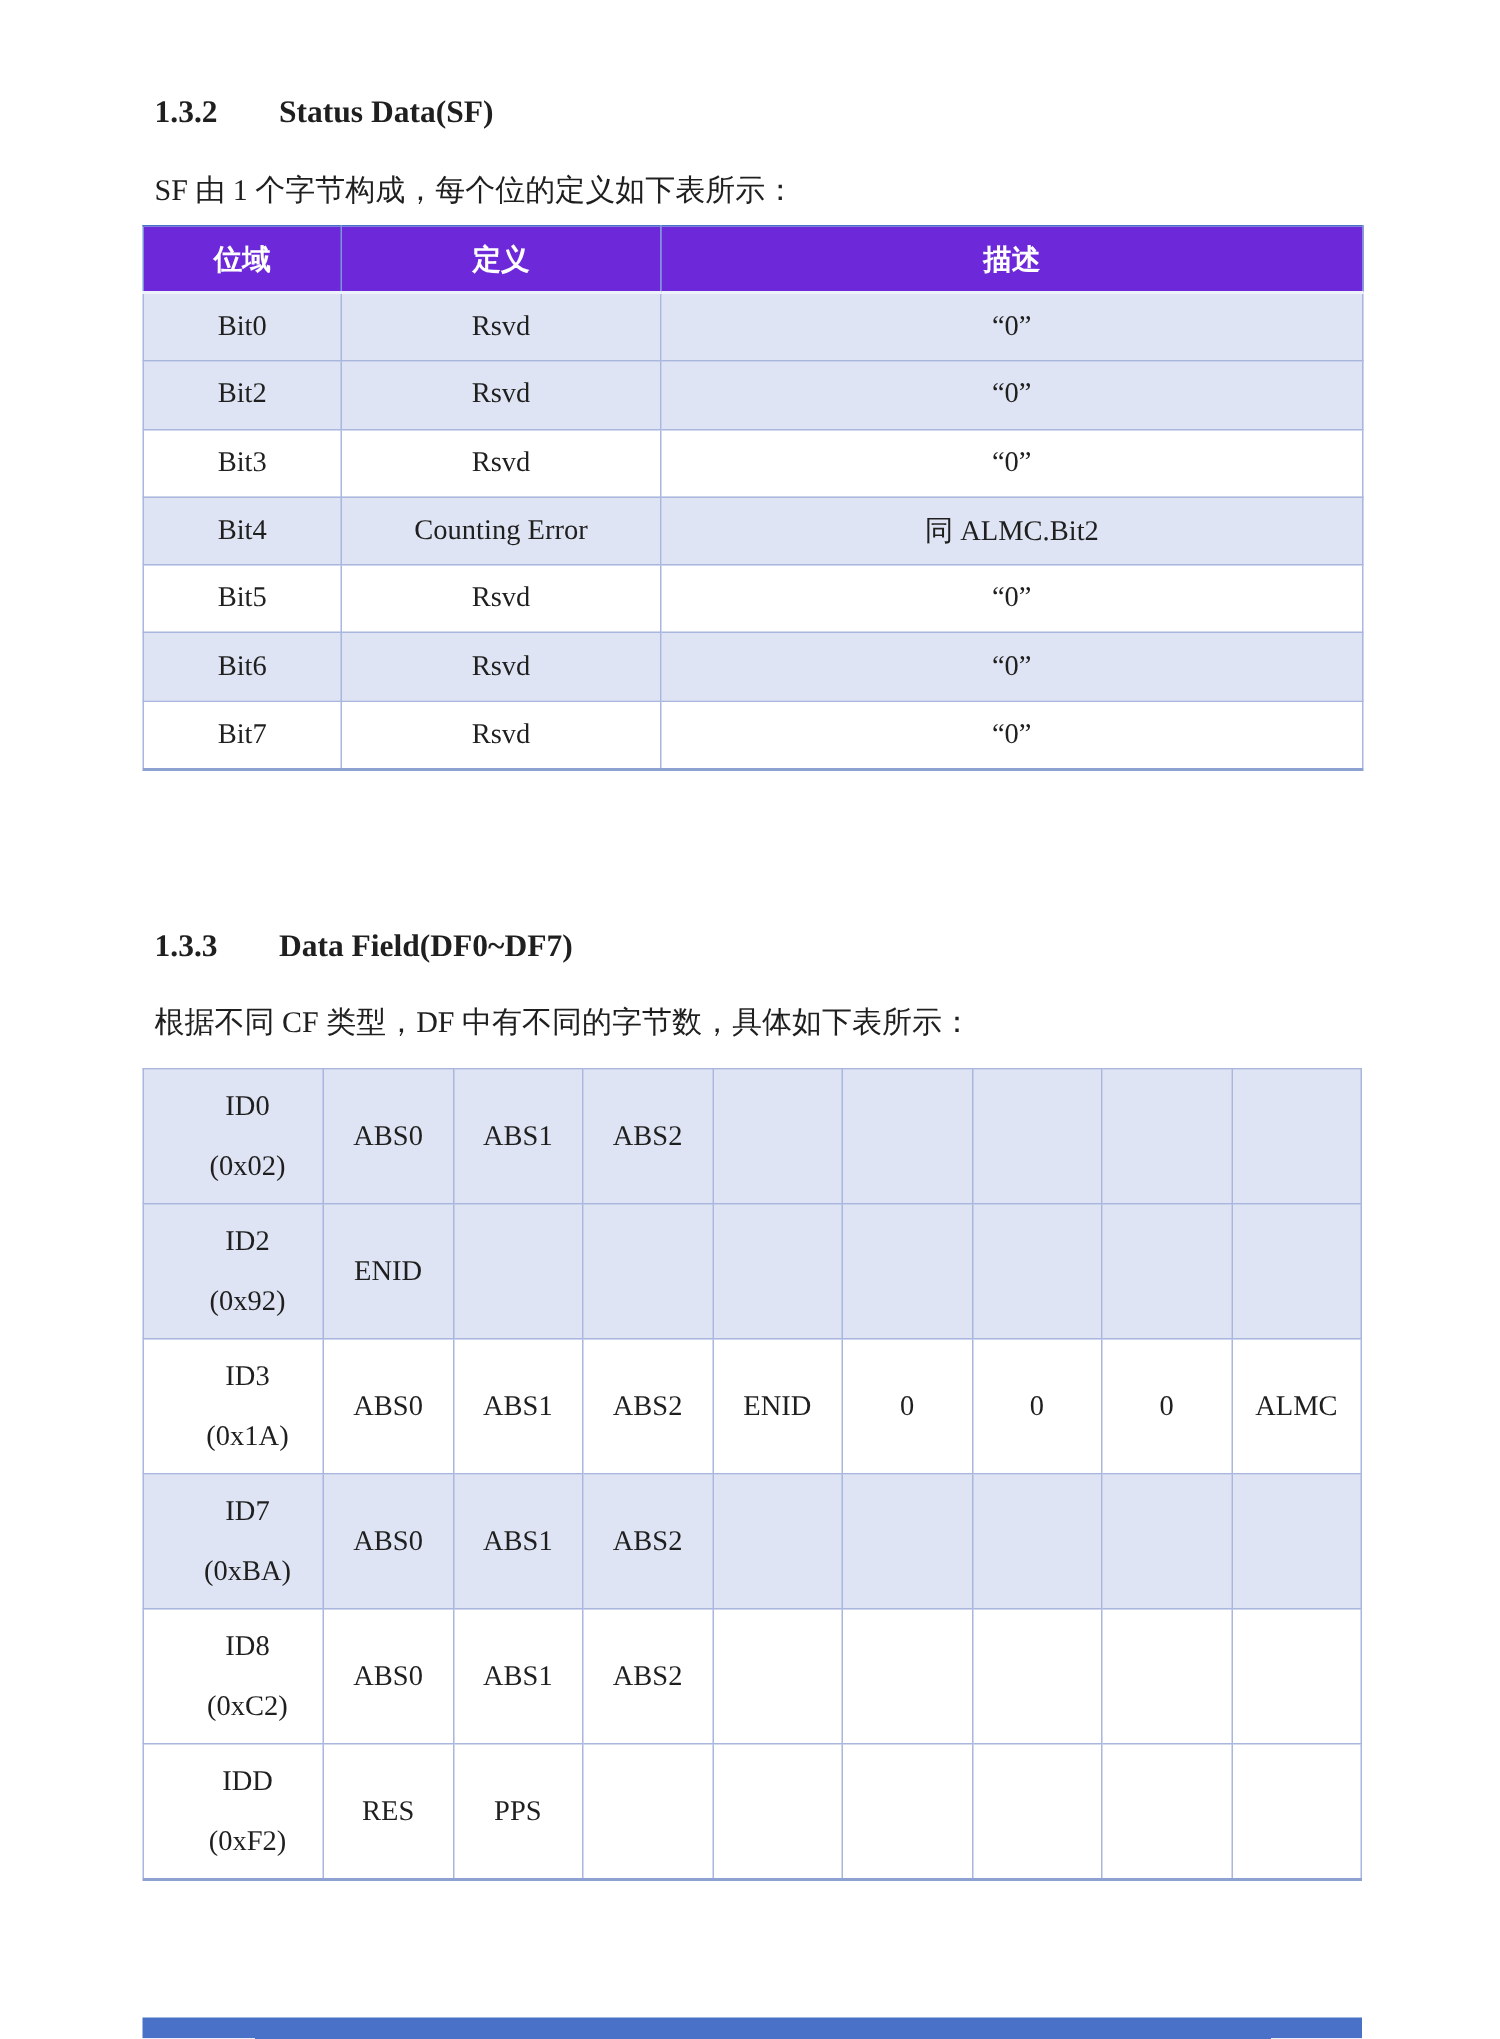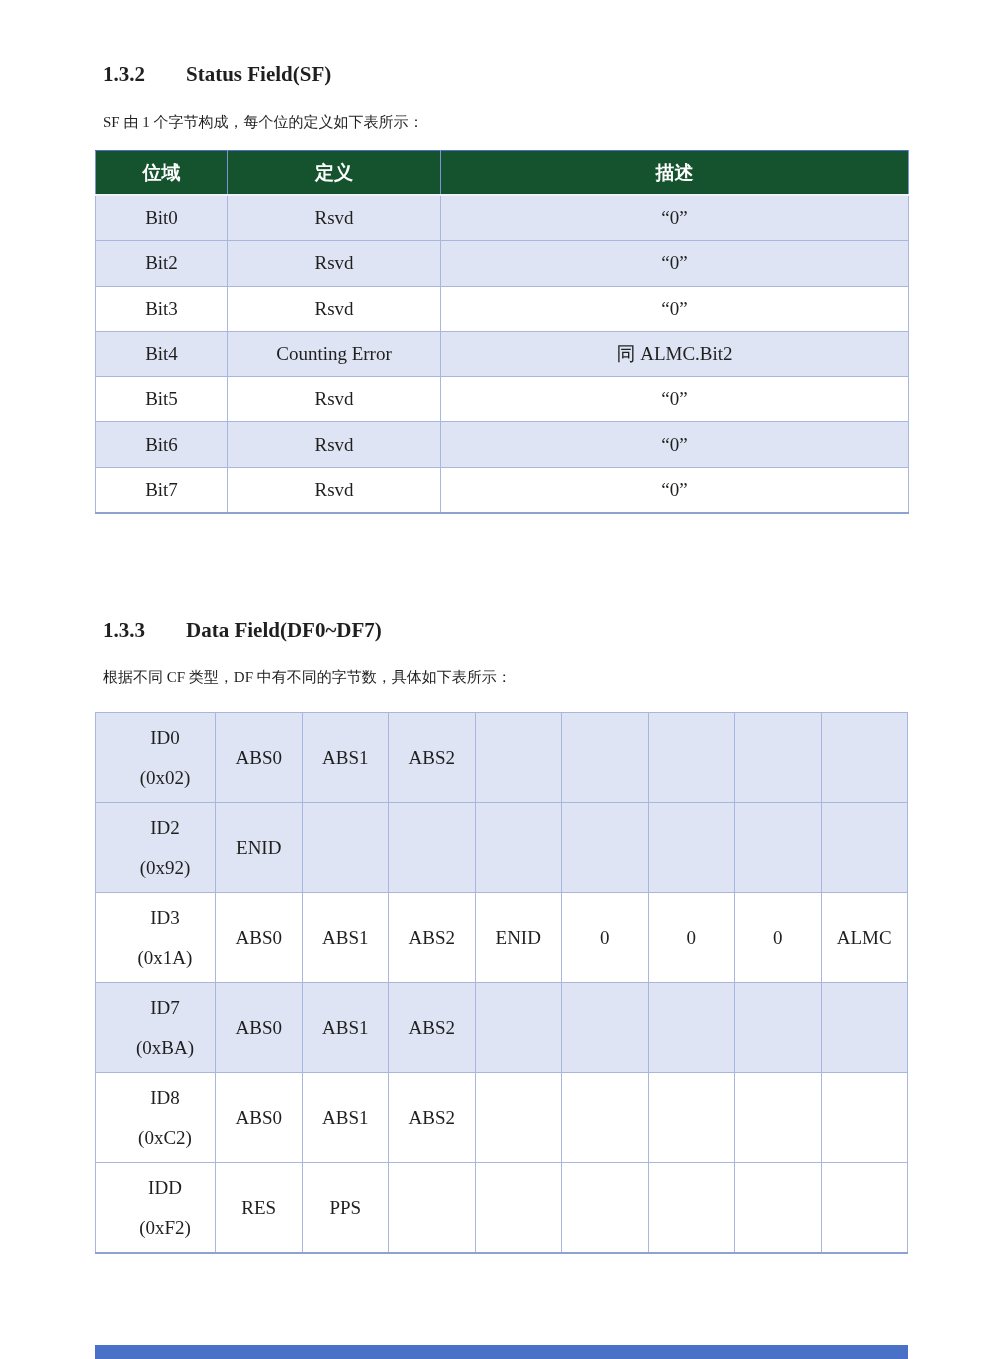--- a/index.html
+++ b/index.html
@@ -18,39 +18,39 @@
     font-weight: bold;
     font-size: 21px;
     white-space: nowrap;
   }
   .heading .num { display: inline-block; width: 83px; }
   .h-sf { top: 62px; }
   .h-df { top: 618px; }
   .intro {
     position: absolute;
     left: 103px;
-    font-size: 15px;
+    font-size: 20px;
     white-space: nowrap;
   }
   .p-sf { top: 113px; }
   .p-df { top: 668px; }
 
   table {
     position: absolute;
     left: 95px;
     width: 813px;
     border-collapse: collapse;
     table-layout: fixed;
     border-bottom: 2px solid #8ea2d2;
   }
   #sf-table { top: 150px; }
   #df-table { top: 712px; }
 
   th {
-    background: #14532d;
+    background: #6d28d9;
     color: #ffffff;
     font-weight: bold;
     font-size: 19px;
     border: 1px solid #7b95d8;
     border-top-color: #4971c7;
     border-bottom: 2px solid #eef2fa;
     text-align: center;
     padding: 0;
   }
   #sf-table th { height: 43px; }
@@ -78,21 +78,21 @@
     height: 14px;
     background: #4971c7;
   }
 </style>
 </head>
 <body>
 
 <div class="page">
 
   <div class="heading h-sf">
-    <span class="num">1.3.2</span><span>Status Field(SF)</span>
+    <span class="num">1.3.2</span><span>Status Data(SF)</span>
   </div>
 
   <div class="intro p-sf">SF 由 1 个字节构成，每个位的定义如下表所示：</div>
 
   <table id="sf-table">
     <colgroup>
         <col style="width:132px">
         <col style="width:213px">
         <col style="width:468px">
       </colgroup>

